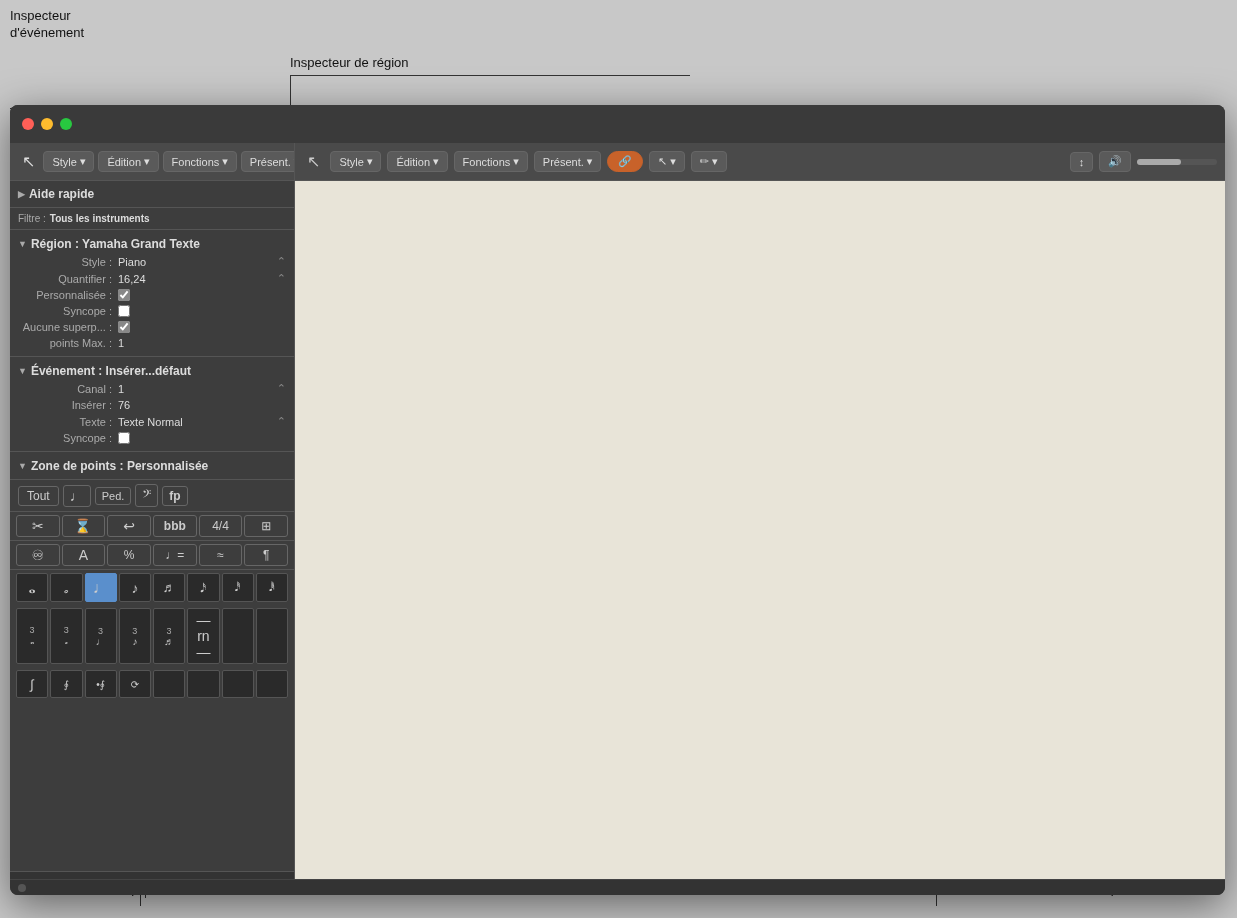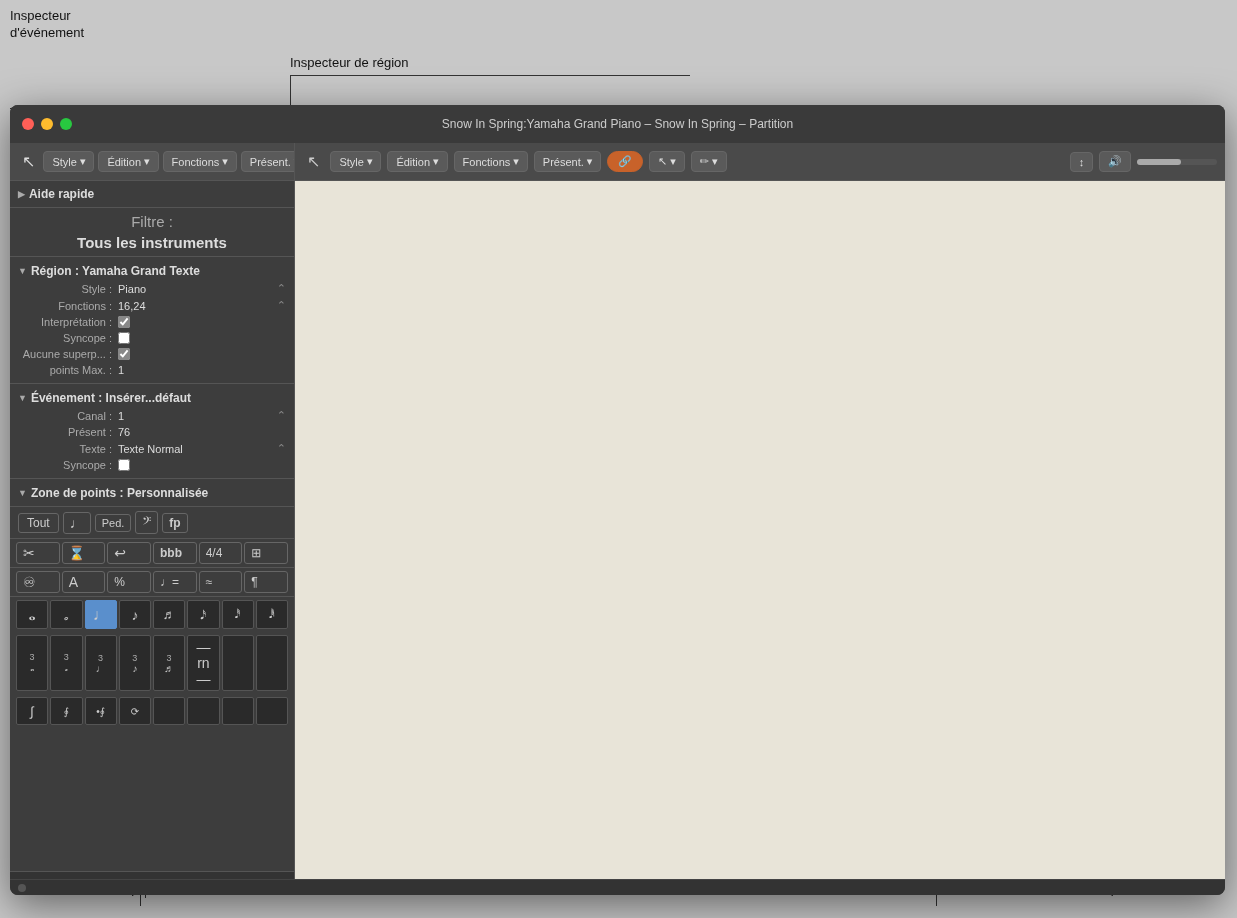--- a/index.html
+++ b/index.html
@@ -179,38 +179,37 @@
     }
 
     
     .filtre-row {
       padding: 5px 8px;
       border-bottom: 1px solid #555;
       display: flex;
       align-items: center;
       gap: 4px;
       color: #aaa;
-      font-size: 15px;
-      flex-direction: column;
+      font-size: 10px;
     }
     .filtre-value {
       color: #ddd;
       font-weight: 700;
     }
     .zp-btn {
       background: transparent;
       border: 1px solid #666;
       border-radius: 3px;
       color: #ccc;
       font-size: 11px;
       padding: 2px 6px;
       cursor: pointer;
       display: inline-flex;
       align-items: center;
-      justify-content: flex-start;
+      justify-content: center;
     }
     .note-btn {
       background: #2a2a2a;
       border: 1px solid #555;
       border-radius: 2px;
       color: #ccc;
       font-size: 13px;
       padding: 3px 2px;
       cursor: pointer;
       text-align: center;
@@ -261,21 +260,20 @@
 <div style="position:absolute; bottom:12px; right:300px; width:1px; height:28px; border-left:1px solid #333;"></div>
 
 <div class="main-window">
 
   <div class="title-bar">
     <div class="traffic-lights">
       <div class="tl tl-red"></div>
       <div class="tl tl-yellow"></div>
       <div class="tl tl-green"></div>
     </div>
-    <div class="window-title">Snow In Spring:Yamaha Grand Piano – Snow In Spring – Partition</div>
   </div>
 
   <div class="content-area">
 
     <div class="left-panel">
 
       <div class="toolbar">
         <button class="toolbar-btn arrow-back">↖</button>
         <button class="toolbar-btn">
           <span>Style</span>
@@ -317,26 +315,26 @@
         <div class="inspector-section-header">
           <span class="triangle">▼</span>
           <span>Région : Yamaha Grand Texte</span>
         </div>
         <div class="inspector-row">
           <span class="inspector-label">Style :</span>
           <span class="inspector-value">Piano</span>
           <span style="margin-left:auto; color:#888; font-size:11px;">⌃</span>
         </div>
         <div class="inspector-row">
-          <span class="inspector-label">Fonctions :</span>
+          <span class="inspector-label">Quantifier :</span>
           <span class="inspector-value">16,24</span>
           <span style="margin-left:auto; color:#888; font-size:11px;">⌃</span>
         </div>
         <div class="inspector-row">
-          <span class="inspector-label">Interprétation :</span>
+          <span class="inspector-label">Personnalisée :</span>
           <input type="checkbox" checked="" style="">
         </div>
         <div class="inspector-row">
           <span class="inspector-label">Syncope :</span>
           <input type="checkbox" style="">
         </div>
         <div class="inspector-row">
           <span class="inspector-label">Aucune superp... :</span>
           <input type="checkbox" checked="" style="">
         </div>
@@ -350,21 +348,21 @@
         <div class="inspector-section-header">
           <span class="triangle">▼</span>
           <span>Événement : Insérer...défaut</span>
         </div>
         <div class="inspector-row">
           <span class="inspector-label">Canal :</span>
           <span class="inspector-value">1</span>
           <span style="margin-left:auto; color:#888; font-size:11px;">⌃</span>
         </div>
         <div class="inspector-row">
-          <span class="inspector-label">Présent :</span>
+          <span class="inspector-label">Insérer :</span>
           <span class="inspector-value">76</span>
         </div>
         <div class="inspector-row">
           <span class="inspector-label">Texte :</span>
           <span class="inspector-value">Texte Normal</span>
           <span style="margin-left:auto; color:#888; font-size:11px;">⌃</span>
         </div>
         <div class="inspector-row">
           <span class="inspector-label">Syncope :</span>
           <input type="checkbox" style="">

